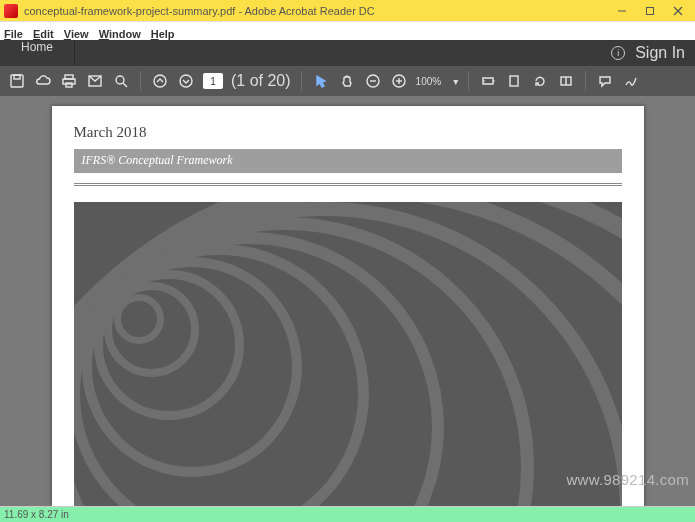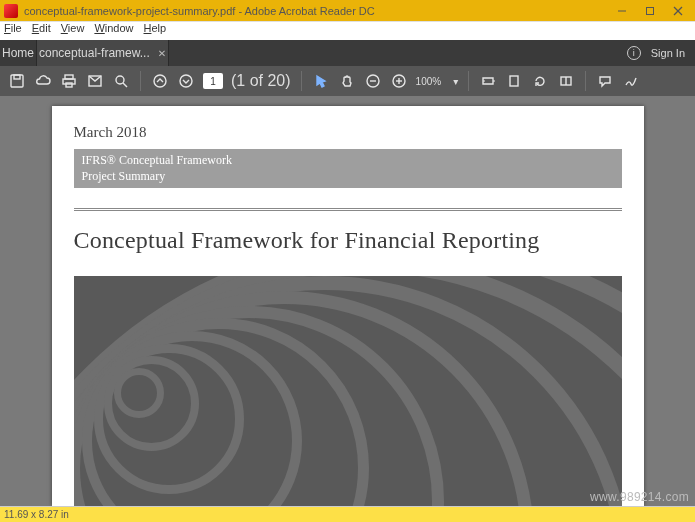--- a/index.html
+++ b/index.html
@@ -1,61 +1,61 @@
 <!DOCTYPE html>
 <html><head>
 <meta charset="utf-8">
 <style>
   * { box-sizing: border-box; margin: 0; padding: 0; }
   body { width: 695px; height: 522px; font-family: "Segoe UI", Arial, sans-serif; font-size: 11px; background: #fff; overflow: hidden; position: relative; }
 
   
-  .titlebar { height: 22px; background: #eab308; display: flex; align-items: center; padding: 0 4px; border-bottom: 1px solid #e0e0e0; }
+  .titlebar { height: 22px; background: #fde047; display: flex; align-items: center; padding: 0 4px; border-bottom: 1px solid #e0e0e0; }
   .titlebar .app-icon { width: 14px; height: 14px; background: linear-gradient(135deg,#ff4040 0%,#b00 100%); margin-right: 6px; border-radius: 2px; }
   .titlebar .title-text { color: #555; font-size: 11px; flex: 0 0 auto; }
   .titlebar .spacer { flex: 1; }
   .titlebar .win-btns { display: flex; gap: 14px; padding-right: 6px; }
   .titlebar .win-btn { width: 14px; height: 14px; display: flex; align-items: center; justify-content: center; color: #555; font-size: 11px; }
 
   
-  .menubar { height: 18px; background: #fff; display: flex; align-items: flex-start; padding: 0 4px; gap: 10px; color: #333; font-size: 11px; }
+  .menubar { height: 18px; background: #fff; display: flex; align-items: flex-end; padding: 0 4px; gap: 10px; color: #333; font-size: 11px; font-weight: bold; }
   .menubar span u { text-decoration: underline; }
 
   
   .tabstrip { height: 26px; background: #3a3a3a; display: flex; align-items: stretch; }
-  .tabstrip .tab { display: flex; align-items: center; padding: 0 2px; color: #d8d8d8; font-size: 12px; border-right: 1px solid #2a2a2a; }
+  .tabstrip .tab { display: flex; padding: 0 21px; color: #d8d8d8; font-size: 12px; border-right: 1px solid #2a2a2a; }
   .tabstrip .tab.active { background: #484848; }
   .tabstrip .tab .close { margin-left: 8px; font-size: 10px; color: #bbb; }
   .tabstrip .right { margin-left: auto; display: flex; align-items: center; gap: 10px; padding-right: 10px; color: #d8d8d8; }
   .tabstrip .right .info-ico { width: 14px; height: 14px; border: 1px solid #ccc; border-radius: 50%; display: flex; align-items: center; justify-content: center; font-size: 9px; }
-  .tabstrip .signin { font-size: 11px; }
+  .tabstrip .signin { font-size: 16px; }
 
   
   .toolbar { height: 30px; background: #565656; display: flex; align-items: center; padding: 0 8px; gap: 8px; color: #e5e5e5; }
   .toolbar .sep { width: 1px; height: 20px; background: #6e6e6e; margin: 0 2px; }
   .toolbar .tico { width: 18px; height: 18px; display: flex; align-items: center; justify-content: center; }
   .toolbar svg { fill: none; stroke: #e5e5e5; stroke-width: 1.4; }
   .toolbar .page-box { width: 20px; height: 16px; background: #fff; color: #333; font-size: 10px; display: flex; align-items: center; justify-content: center; border-radius: 2px; }
   .toolbar .page-count { font-size: 16px; color: #ddd; }
   .toolbar .zoom { font-size: 10px; color: #ddd; display: flex; align-items: center; gap: 12px; }
 
   
   .stage { height: calc(522px - 22px - 18px - 26px - 30px - 16px); background: #7a7a7a; display: flex; justify-content: center; padding-top: 10px; overflow: hidden; }
   .page { width: 592px; background: #fff; box-shadow: 0 0 4px rgba(0,0,0,0.5); padding: 18px 22px 0 22px; display: flex; flex-direction: column; }
   .page .date { font-family: Georgia, 'Times New Roman', serif; font-size: 15px; color: #444; margin-bottom: 8px; }
-  .page .band { background: #9e9e9e; padding: 4px 8px; color: #fff; font-family: Georgia, serif; font-size: 12px; line-height: 1.3; margin-bottom: 10px; }
+  .page .band { background: #9e9e9e; padding: 4px 8px; color: #fff; font-family: Georgia, serif; font-size: 12px; line-height: 1.3; margin-bottom: 0; font-style: italic; }
   .page .rule { border-top: 1px solid #888; border-bottom: 1px solid #888; height: 3px; margin: 10px 0 16px 0; }
   .page .heading { font-family: Georgia, 'Times New Roman', serif; font-size: 24px; color: #3c3c3c; font-weight: 400; margin-bottom: 22px; letter-spacing: 0.2px; }
   .page .art { flex: 1; background: #595959; position: relative; overflow: hidden; }
   .page .art .ring { position: absolute; border-radius: 50%; border-style: solid; border-color: #6f6f6f; }
 
   
-  .statusbar { height: 16px; background: #fde047; border-top: 1px solid #ccc; display: flex; align-items: center; padding: 1px 4px; font-size: 10px; color: #555; }
-
-  .watermark { position: absolute; right: 6px; bottom: 18px; font-size: 12px; color: #bbb; letter-spacing: 0.3px; }
+  .statusbar { height: 16px; background: #86efac; border-top: 1px solid #ccc; display: flex; align-items: center; padding: 1px 4px; font-size: 10px; color: #555; }
+
+  .watermark { position: absolute; right: 6px; bottom: 34px; font-size: 15px; color: #bbb; letter-spacing: 0.3px; }
 </style>
 </head>
 <body>
 
 <div class="titlebar">
   <div class="app-icon"></div>
   <div class="title-text">
     <span>conceptual-framework-project-summary.pdf</span>
     <span> - </span>
     <span>Adobe Acrobat Reader DC</span>
@@ -86,24 +86,20 @@
   <span><u>E</u>dit</span>
   <span><u>V</u>iew</span>
   <span><u>W</u>indow</span>
   <span><u>H</u>elp</span>
 </div>
 
 <div class="tabstrip">
   <div class="tab">
       <span>Home</span>
     </div>
-  <div class="tab active">
-    <span>conceptual-framew...</span>
-    <span class="close">✕</span>
-  </div>
   <div class="right">
     <div class="info-ico">i</div>
     <div class="signin"><span>Sign In</span></div>
   </div>
 </div>
 
 <div class="toolbar">
   <div class="tico">
       <svg width="16" height="16" viewBox="0 0 16 16">
         <rect x="2" y="2" width="12" height="12" rx="1"></rect>
@@ -214,24 +210,22 @@
         <path d="M2 11c2-4 4-4 5-1s3 0 5-6"></path>
       </svg>
     </div>
 </div>
 
 <div class="stage">
   <div class="page">
     <div class="date">March 2018</div>
     <div class="band">
       <div>IFRS® Conceptual Framework</div>
-      <div>Project Summary</div>
     </div>
     <div class="rule"></div>
-    <div class="heading">Conceptual Framework for Financial Reporting</div>
     <div class="art">
       <div class="ring" style="width:900px;height:900px;left:-120px;top:-40px;border-width:18px;"></div>
       <div class="ring" style="width:760px;height:760px;left:-90px;top:-20px;border-width:16px;"></div>
       <div class="ring" style="width:620px;height:620px;left:-60px;top:0px;border-width:14px;"></div>
       <div class="ring" style="width:500px;height:500px;left:-40px;top:15px;border-width:13px;"></div>
       <div class="ring" style="width:390px;height:390px;left:-20px;top:30px;border-width:12px;"></div>
       <div class="ring" style="width:300px;height:300px;left:-5px;top:42px;border-width:11px;"></div>
       <div class="ring" style="width:220px;height:220px;left:8px;top:55px;border-width:10px;"></div>
       <div class="ring" style="width:150px;height:150px;left:20px;top:68px;border-width:9px;"></div>
       <div class="ring" style="width:95px;height:95px;left:30px;top:80px;border-width:8px;"></div>

